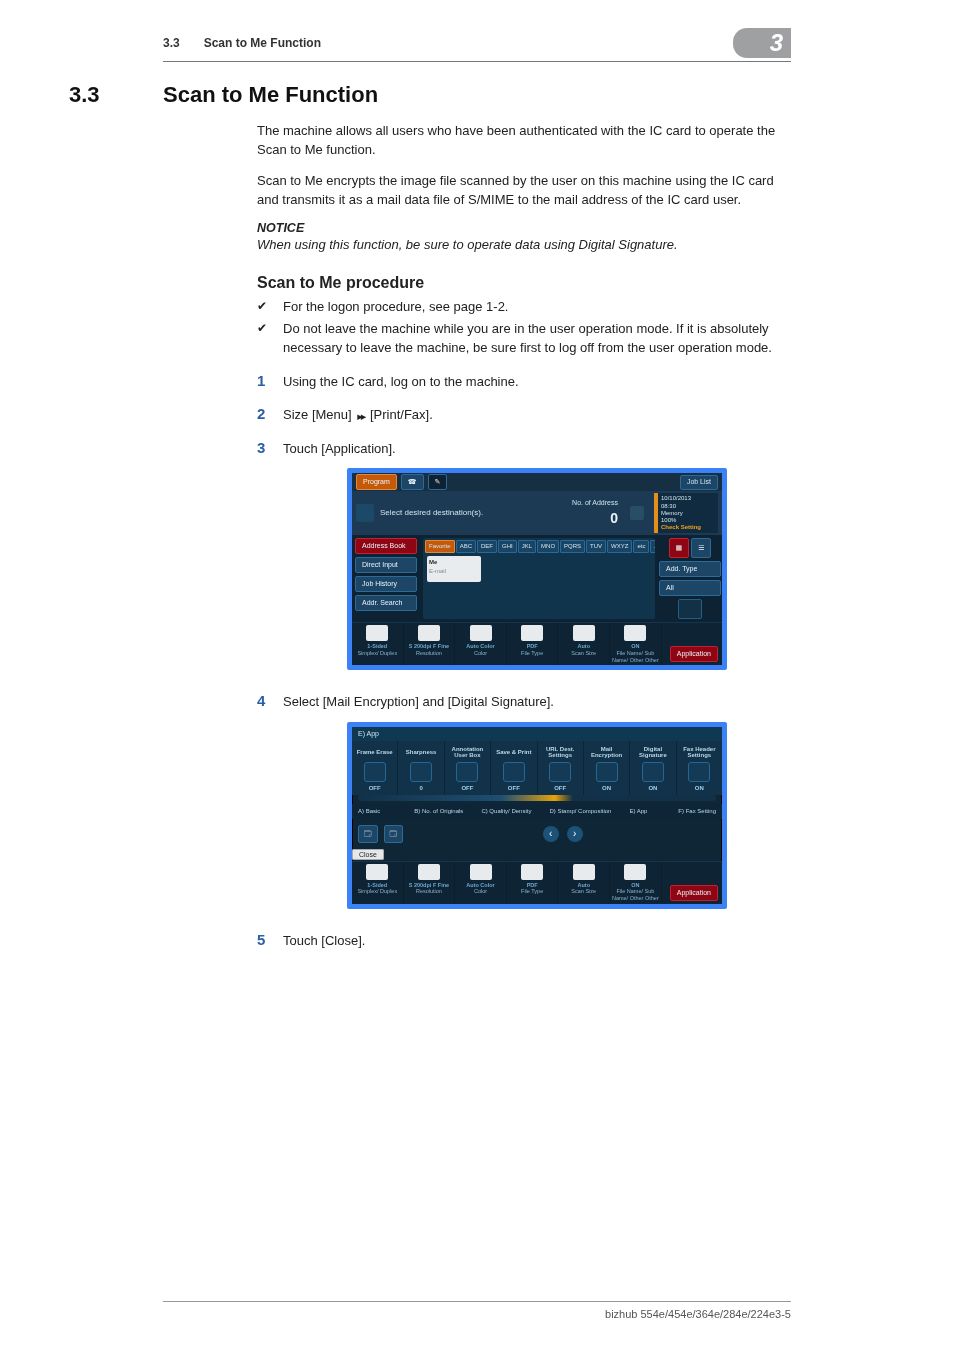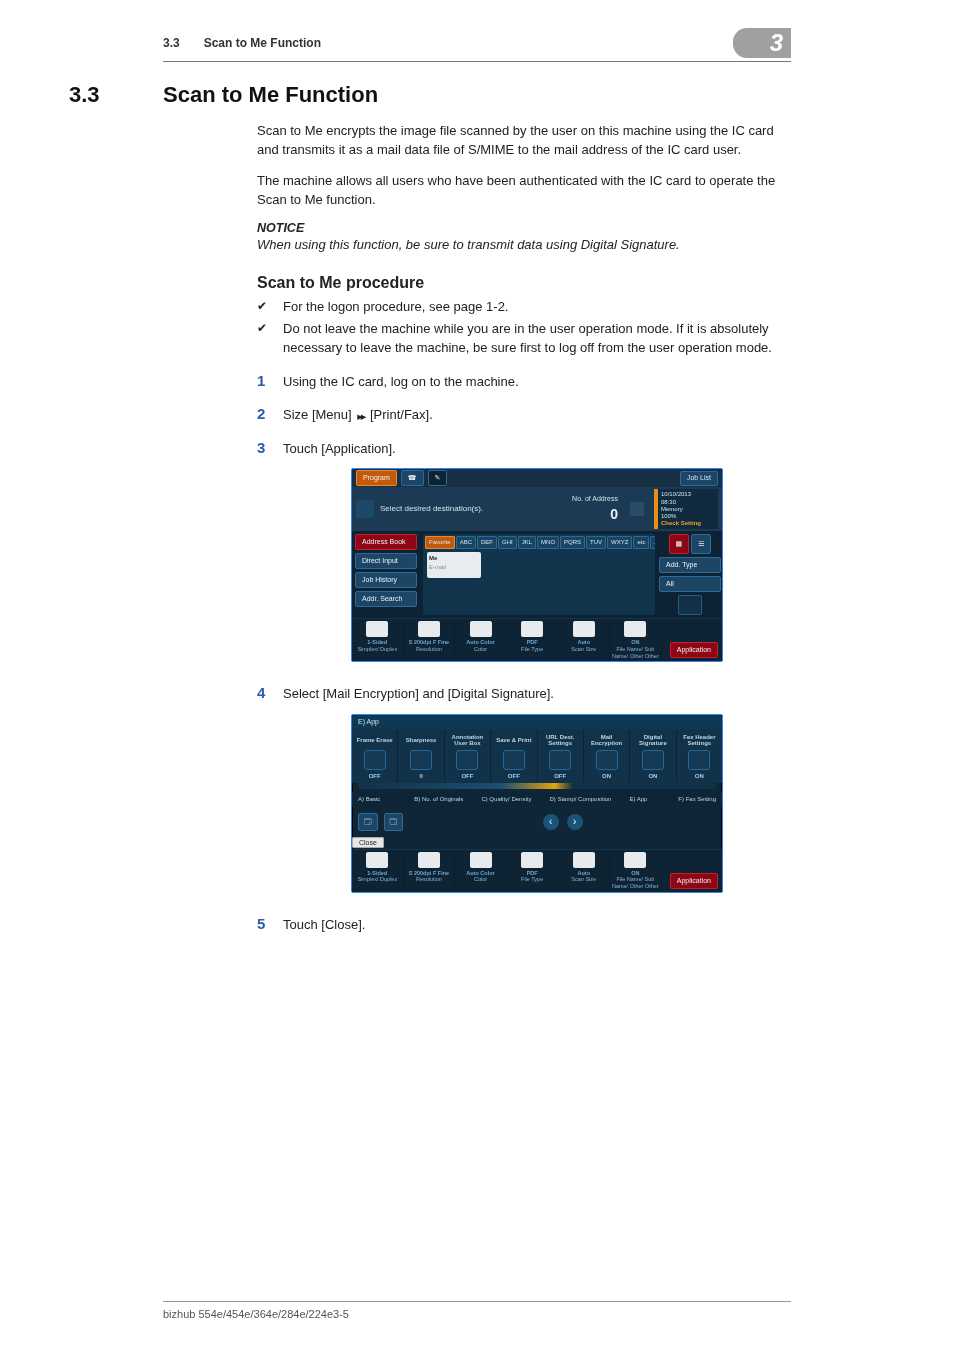--- a/index.html
+++ b/index.html
@@ -133,21 +133,21 @@
     font-size: 11px;
     letter-spacing: -2px;
     margin: 0 2px;
   }
 
   
   .shot {
     width: 370px;
     margin: 10px auto 22px auto;
     background: #0f2636;
-    border: 1px solid #3b82f6;
+    border: 5px solid #3b82f6;
     border-radius: 2px;
     box-shadow: 0 0 0 1px #000 inset;
     color: #cfe3ef;
     font-size: 8px;
     position: relative;
     overflow: hidden;
   }
   .shot .topbar {
     height: 18px;
     background: #162f43;
@@ -361,21 +361,21 @@
     text-align: center;
     line-height: 16px;
     font-size: 10px;
   }
   .footer {
     position: absolute;
     left: 86px;
     right: 86px;
     bottom: 30px;
     display: flex;
-    justify-content: flex-start;
+    justify-content: flex-end;
     font-size: 11px;
     color: #555;
   }
   .footer-rule {
     position: absolute;
     left: 86px;
     right: 86px;
     bottom: 48px;
     border-top: 1px solid #999;
   }
@@ -391,25 +391,25 @@
     </div>
     <div class="chapter-badge">3</div>
   </div>
   <hr class="hr">
 
   <h1 class="section-title">
     <span class="num">3.3</span><span>Scan to Me Function</span>
   </h1>
 
   <div class="content">
+    <p class="body">The machine allows all users who have been authenticated with the IC card to operate the Scan to Me function.</p>
     <p class="body">Scan to Me encrypts the image file scanned by the user on this machine using the IC card and transmits it as a mail data file of S/MIME to the mail address of the IC card user.</p>
-    <p class="body">The machine allows all users who have been authenticated with the IC card to operate the Scan to Me function.</p>
 
     <div class="notice-label">NOTICE</div>
-    <p class="notice-text">When using this function, be sure to transmit data using Digital Signature.</p>
+    <p class="notice-text">When using this function, be sure to operate data using Digital Signature.</p>
 
     <h2 class="sub">Scan to Me procedure</h2>
 
     <ul class="checks">
       <li>For the logon procedure, see page 1-2.</li>
       <li>Do not leave the machine while you are in the user operation mode. If it is absolutely necessary to leave the machine, be sure first to log off from the user operation mode.</li>
     </ul>
 
     <ol class="steps">
       <li>Using the IC card, log on to the machine.</li>

